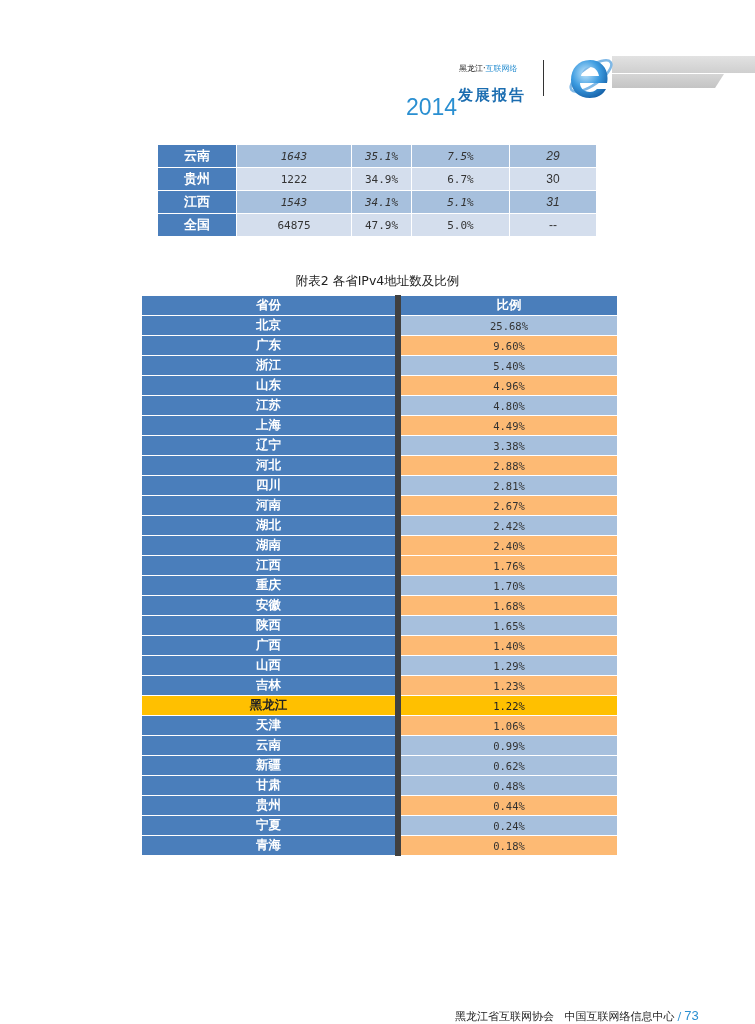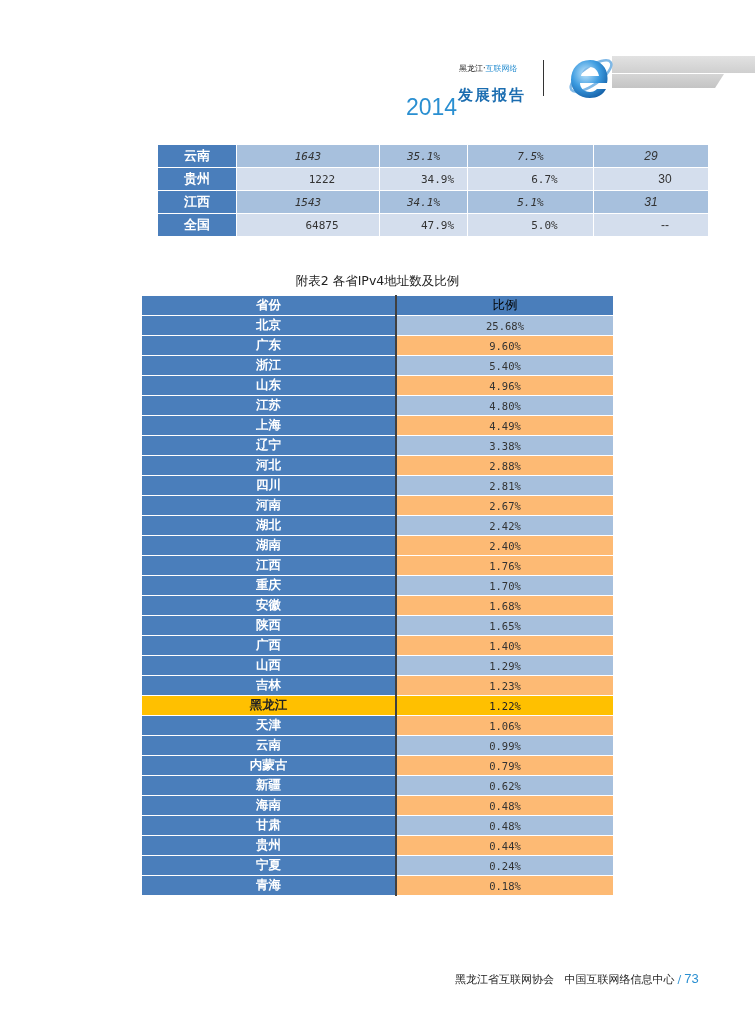--- a/index.html
+++ b/index.html
@@ -43,53 +43,53 @@
     .t1 td {
       height: 22px; padding: 0; text-align: center; font-size: 11px;
       border: 1px solid #ffffff; color: #333;
       font-family: "DejaVu Sans Mono", monospace;
     }
     .t1 td.name {
       background: #4a7ebb; color: #fff; font-family: "DejaVu Serif", serif;
       font-weight: bold; font-size: 13px; width: 78px;
     }
     .t1 tr.odd td.val { background: #a7c0dd; font-style: italic; }
-    .t1 tr.even td.val { background: #d4deed; padding-left: 28px; }
+    .t1 tr.even td.val { background: #d4deed; }
     .t1 td.c1 { width: 114px; }
     .t1 td.c2 { width: 59px; }
     .t1 td.c3 { width: 97px; }
     .t1 td.c4 { width: 86px; font-family: "Liberation Sans", sans-serif; font-size: 12px; }
 
     .caption {
       position: absolute; left: 0; width: 755px; top: 273px; text-align: center;
       font-size: 12.5px; color: #222; font-family: "DejaVu Sans", sans-serif;
     }
 
     
     .t2 { position: absolute; left: 142px; top: 295px; border-collapse: collapse; }
     .t2 td {
       height: 19px; padding: 0; text-align: center;
       border: 1px solid #ffffff; border-left: none; border-right: none;
     }
     .t2 td.name {
       width: 253px; background: #4a7ebb; color: #fff;
       font-family: "DejaVu Serif", serif; font-weight: bold; font-size: 12.5px;
-      border-right: 2px solid #404040;
+      border-right: 6px solid #404040;
     }
     .t2 td.val {
       width: 216px; font-family: "DejaVu Sans Mono", monospace; font-size: 10.5px; color: #333;
     }
     .t2 tr.head td { background: #4a7ebb; color: #fff; }
-    .t2 tr.head td.val { font-family: "DejaVu Serif", serif; font-weight: normal; font-size: 12.5px; color: #000000; }
+    .t2 tr.head td.val { font-family: "DejaVu Serif", serif; font-weight: bold; font-size: 12.5px; color: #ffffff; }
     .t2 tr.odd td.val { background: #a7c0dd; }
     .t2 tr.even td.val { background: #fdba74; }
     .t2 tr.highlight td { background: #ffc000 !important; color: #222 !important; }
 
     .footer {
-      position: absolute; left: 455px; top: 971px; font-size: 11px; color: #222;
+      position: absolute; left: 455px; top: 1008px; font-size: 11px; color: #222;
       font-family: "DejaVu Sans", sans-serif; white-space: nowrap;
     }
     .footer .sep { color: #2a8fd1; margin: 0 3px; }
     .footer .page { color: #2a8fd1; font-size: 13px; font-family: "Liberation Sans", sans-serif; }
   </style>
 </head>
 <body>
 
 <div class="header">
   <span class="year">2014</span>
@@ -235,31 +235,23 @@
         <td class="val">1.22%</td>
       </tr>
       <tr class="even">
         <td class="name">天津</td>
         <td class="val">1.06%</td>
       </tr>
       <tr class="odd">
         <td class="name">云南</td>
         <td class="val">0.99%</td>
       </tr>
-      <tr class="even">
-        <td class="name">内蒙古</td>
-        <td class="val">0.79%</td>
-      </tr>
       <tr class="odd">
         <td class="name">新疆</td>
         <td class="val">0.62%</td>
-      </tr>
-      <tr class="even">
-        <td class="name">海南</td>
-        <td class="val">0.48%</td>
       </tr>
       <tr class="odd">
         <td class="name">甘肃</td>
         <td class="val">0.48%</td>
       </tr>
       <tr class="even">
         <td class="name">贵州</td>
         <td class="val">0.44%</td>
       </tr>
       <tr class="odd">

